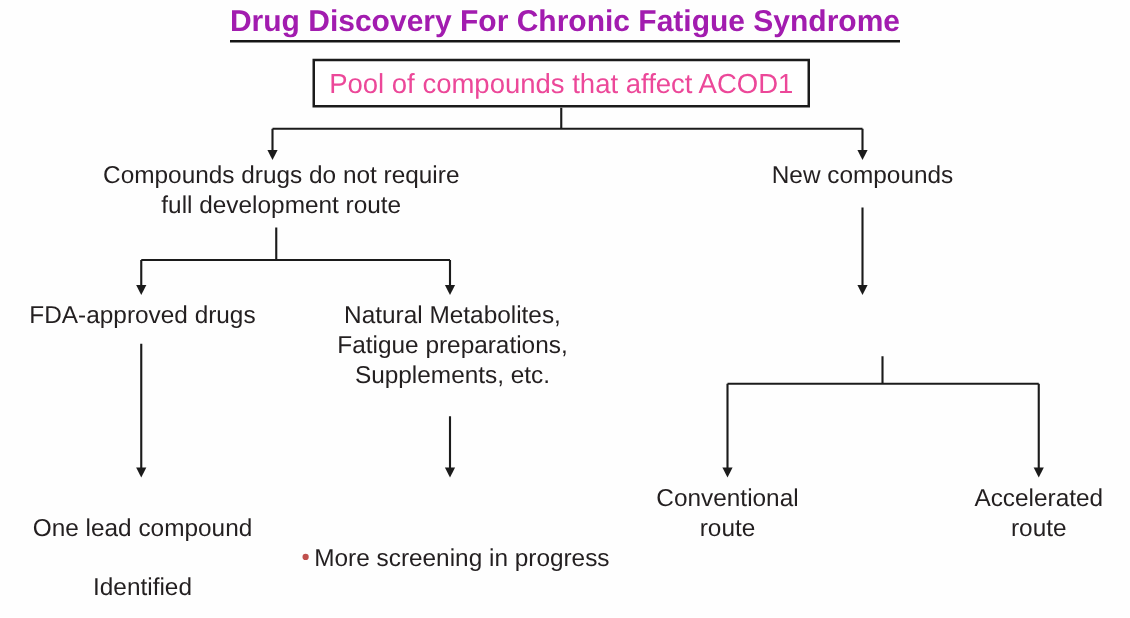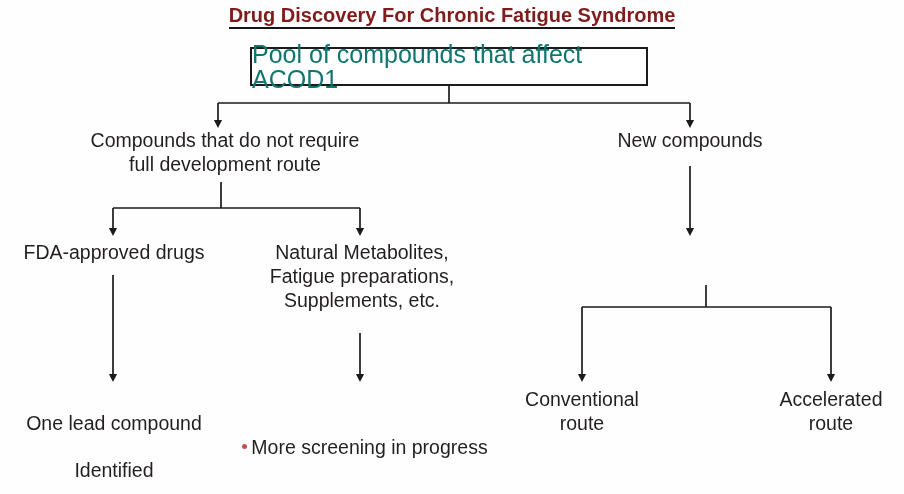--- a/index.html
+++ b/index.html
@@ -31,44 +31,44 @@
     font-size: 19.5px;
     color: #231f20;
     white-space: pre-line;
   }
   #title {
     position: absolute;
     left: 0;
     top: 4px;
     width: 904px;
     text-align: center;
-    font-size: 20px;
+    font-size: 24px;
     font-weight: bold;
-    color: #7f1d1d;
+    color: #a21caf;
   }
   #title span {
     border-bottom: 2px solid #161616;
     padding-bottom: 1px;
   }
   #root-box {
     position: absolute;
     left: 250px;
     top: 47px;
     width: 398px;
     height: 39px;
     border: 2.5px solid #1b1b1b;
     box-sizing: border-box;
     display: flex;
     align-items: center;
     justify-content: center;
     background: #ffffff;
   }
   #root-box .boxtext {
-    font-size: 25px;
-    color: #0f766e;
+    font-size: 22px;
+    color: #ec4899;
     line-height: 1;
   }
   .bullet-line {
     position: relative;
   }
   .red-dot {
     display: inline-block;
     width: 5px;
     height: 5px;
     border-radius: 50%;
@@ -115,21 +115,21 @@
       <path d="M582,307 L831,307"></path>
       <path d="M582,307 L582,378" marker-end="url(#arrowhead)"></path>
       <path d="M831,307 L831,378" marker-end="url(#arrowhead)"></path>
     </g>
   </svg>
 
   <div id="root-box">
     <div class="boxtext">Pool of compounds that affect ACOD1</div>
   </div>
 
-  <div class="node" style="left:60px; top:129px; width:330px;">Compounds that do not require
+  <div class="node" style="left:60px; top:129px; width:330px;">Compounds drugs do not require
 full development route</div>
 
   <div class="node" style="left:585px; top:129px; width:210px;">New compounds</div>
 
   <div class="node" style="left:8px; top:241px; width:212px;">FDA-approved drugs</div>
 
   <div class="node" style="left:257px; top:241px; width:210px;">Natural Metabolites,
 Fatigue preparations,
 Supplements, etc.</div>
 

